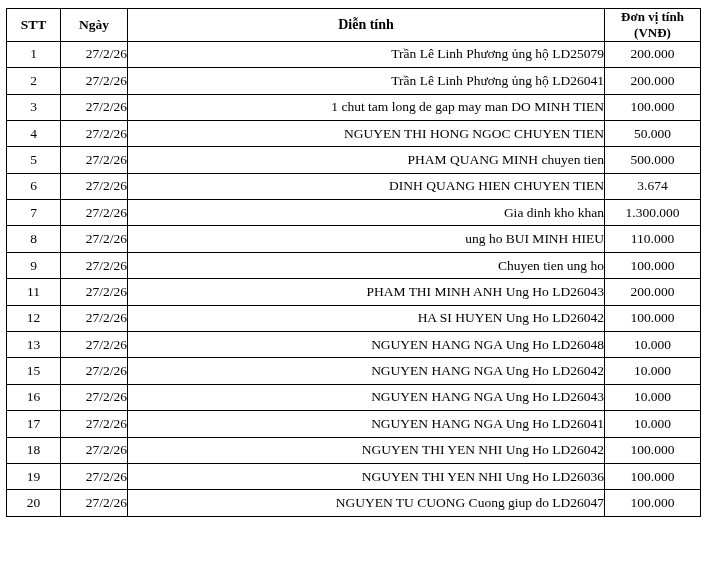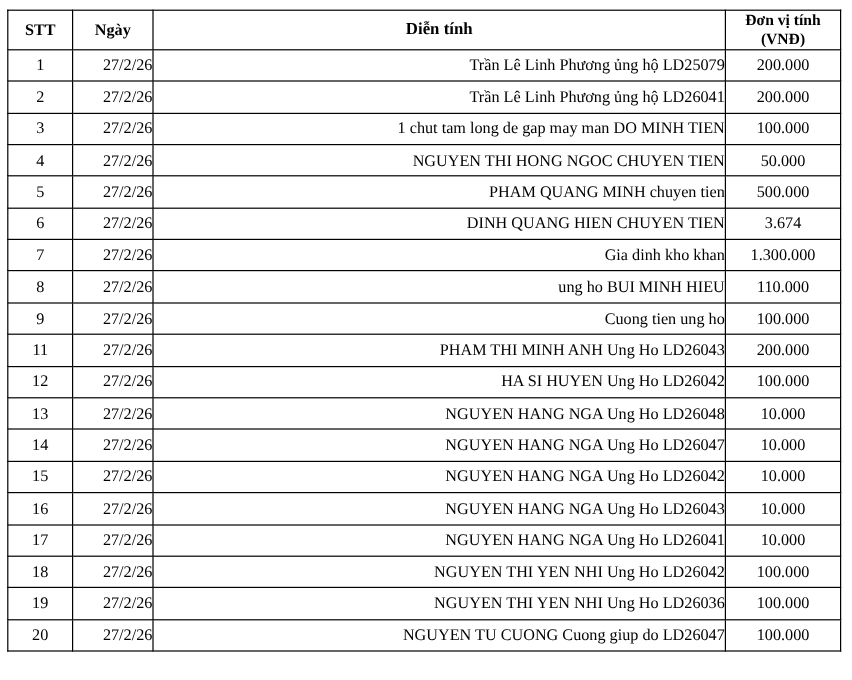--- a/index.html
+++ b/index.html
@@ -143,45 +143,39 @@
         </tr>
         <tr>
           <td class="cell-stt">8</td>
           <td class="cell-date">27/2/26</td>
           <td class="cell-desc">ung ho BUI MINH HIEU</td>
           <td class="cell-amount">110.000</td>
         </tr>
         <tr>
           <td class="cell-stt">9</td>
           <td class="cell-date">27/2/26</td>
-          <td class="cell-desc">Cuong tien ung ho</td>
+          <td class="cell-desc">Chuyen tien ung ho</td>
           <td class="cell-amount">100.000</td>
         </tr>
         <tr>
           <td class="cell-stt">11</td>
           <td class="cell-date">27/2/26</td>
           <td class="cell-desc">PHAM THI MINH ANH Ung Ho LD26043</td>
           <td class="cell-amount">200.000</td>
         </tr>
         <tr>
           <td class="cell-stt">12</td>
           <td class="cell-date">27/2/26</td>
           <td class="cell-desc">HA SI HUYEN Ung Ho LD26042</td>
           <td class="cell-amount">100.000</td>
         </tr>
         <tr>
           <td class="cell-stt">13</td>
           <td class="cell-date">27/2/26</td>
           <td class="cell-desc">NGUYEN HANG NGA  Ung Ho LD26048</td>
-          <td class="cell-amount">10.000</td>
-        </tr>
-        <tr>
-          <td class="cell-stt">14</td>
-          <td class="cell-date">27/2/26</td>
-          <td class="cell-desc">NGUYEN HANG NGA Ung Ho LD26047</td>
           <td class="cell-amount">10.000</td>
         </tr>
         <tr>
           <td class="cell-stt">15</td>
           <td class="cell-date">27/2/26</td>
           <td class="cell-desc">NGUYEN HANG NGA Ung Ho LD26042</td>
           <td class="cell-amount">10.000</td>
         </tr>
         <tr>
           <td class="cell-stt">16</td>

